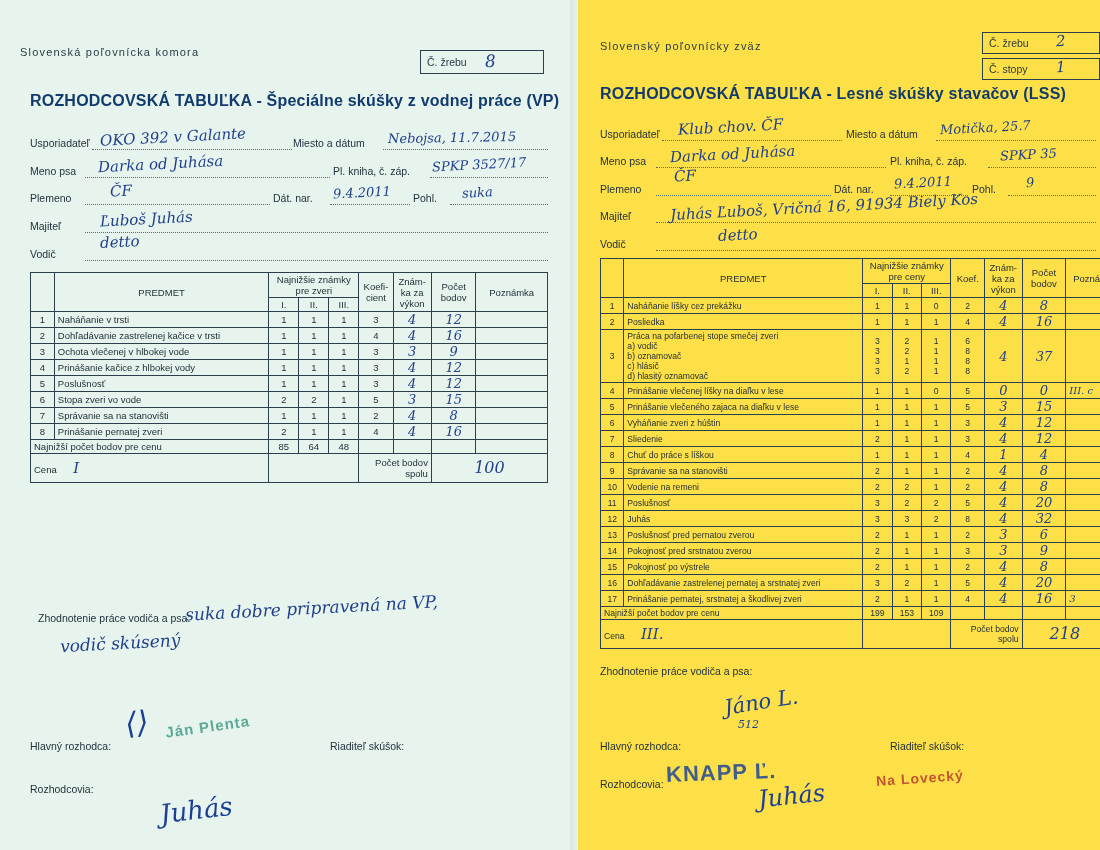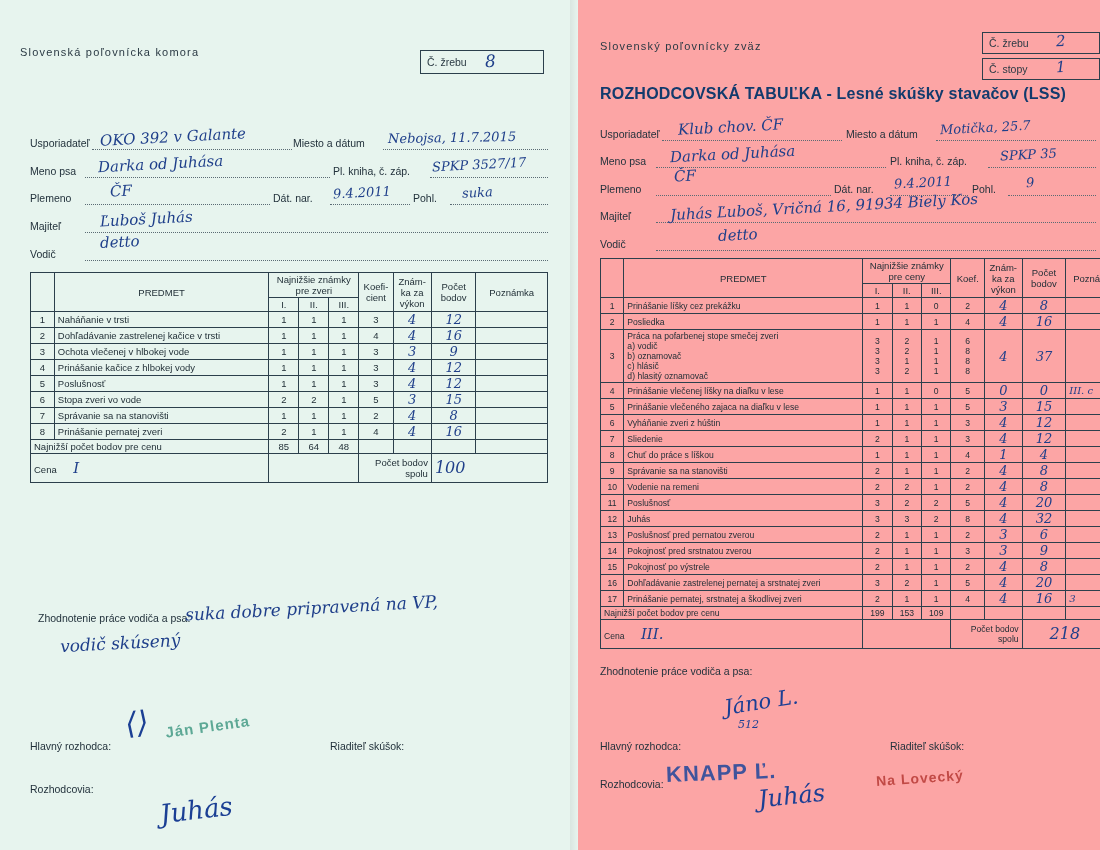--- a/index.html
+++ b/index.html
@@ -8,21 +8,21 @@
     background:#e9f5f0;
     font-family:"Liberation Sans", sans-serif;
     overflow:hidden;
     position:relative;
   }
   .page{
     position:absolute;top:0;bottom:0;
     background:#eaf6f1;
   }
   .left{left:0;width:578px;background:#e7f4ee;}
-  .right{left:578px;width:522px;background:#fca5a5;}
+  .right{left:578px;width:522px;background:#fde047;}
   .left:after{
     content:"";position:absolute;right:0;top:0;bottom:0;width:8px;
     background:linear-gradient(to right,rgba(0,0,0,0.06),rgba(255,255,255,0));
   }
   .inner{position:absolute;left:0;top:0;right:0;bottom:0;}
 
   
   .org{
     position:absolute;
     font-size:11px;letter-spacing:1.2px;color:#2b3a44;
@@ -98,20 +98,21 @@
 <div class="page left">
   <div class="inner">
 
     <div class="org" style="left:20px;top:46px;">Slovenská poľovnícka komora</div>
 
     <div class="zreb-box" style="left:420px;top:50px;width:124px;height:24px;">
       <span>Č. žrebu</span>
     </div>
     <div class="hand lg" style="left:485px;top:51px;">8</div>
 
+    <div class="title" style="left:30px;top:92px;width:530px;">ROZHODCOVSKÁ TABUĽKA - Špeciálne skúšky z vodnej práce (VP)</div>
 
     <div class="field" style="left:30px;top:137px;">Usporiadateľ</div>
     <div class="dots" style="left:92px;top:148px;width:200px;"></div>
     <div class="hand md" style="left:100px;top:128px;">OKO 392 v Galante</div>
 
     <div class="field" style="left:293px;top:137px;">Miesto a dátum</div>
     <div class="dots" style="left:383px;top:148px;width:165px;"></div>
     <div class="hand sm flat" style="left:388px;top:130px;">Nebojsa, 11.7.2015</div>
 
     <div class="field" style="left:30px;top:165px;">Meno psa</div>
@@ -255,21 +256,21 @@
             <td class="mark">48</td>
             <td></td>
             <td></td>
             <td></td>
             <td></td>
           </tr>
           <tr>
             <td colspan="2" class="subj" style="height:26px">Cena <span class="cellhand" style="margin-left:14px;font-size:15px">I</span></td>
             <td colspan="3"></td>
             <td colspan="2" style="text-align:right">Počet bodov spolu</td>
-            <td colspan="2" class="cellhand" style="font-size:16px;text-align:left">100</td>
+            <td colspan="2" class="cellhand" style="font-size:16px;text-align:center">100</td>
           </tr>
         </tbody>
     </table>
 
     <div class="label" style="left:38px;top:612px;">Zhodnotenie práce vodiča a psa:</div>
     <div class="hand lg" style="left:185px;top:598px;">suka dobre pripravená na VP,</div>
     <div class="hand lg" style="left:60px;top:633px;">vodič skúsený</div>
 
     <div class="label" style="left:30px;top:740px;">Hlavný rozhodca:</div>
     <div class="label" style="left:330px;top:740px;">Riaditeľ skúšok:</div>
@@ -348,21 +349,21 @@
         </tr>
         <tr>
           <th class="mark">I.</th>
           <th class="mark">II.</th>
           <th class="mark">III.</th>
         </tr>
       </thead>
       <tbody>
           <tr>
             <td class="num">1</td>
-            <td class="subj">Prinášanie líšky cez prekážku</td>
+            <td class="subj">Naháňanie líšky cez prekážku</td>
             <td class="mark">1</td>
             <td class="mark">1</td>
             <td class="mark">0</td>
             <td class="koef">2</td>
             <td class="znam cellhand">4</td>
             <td class="body cellhand">8</td>
             <td class="cellhand" style="font-size:10px"></td>
           </tr>
           <tr>
             <td class="num">2</td>

